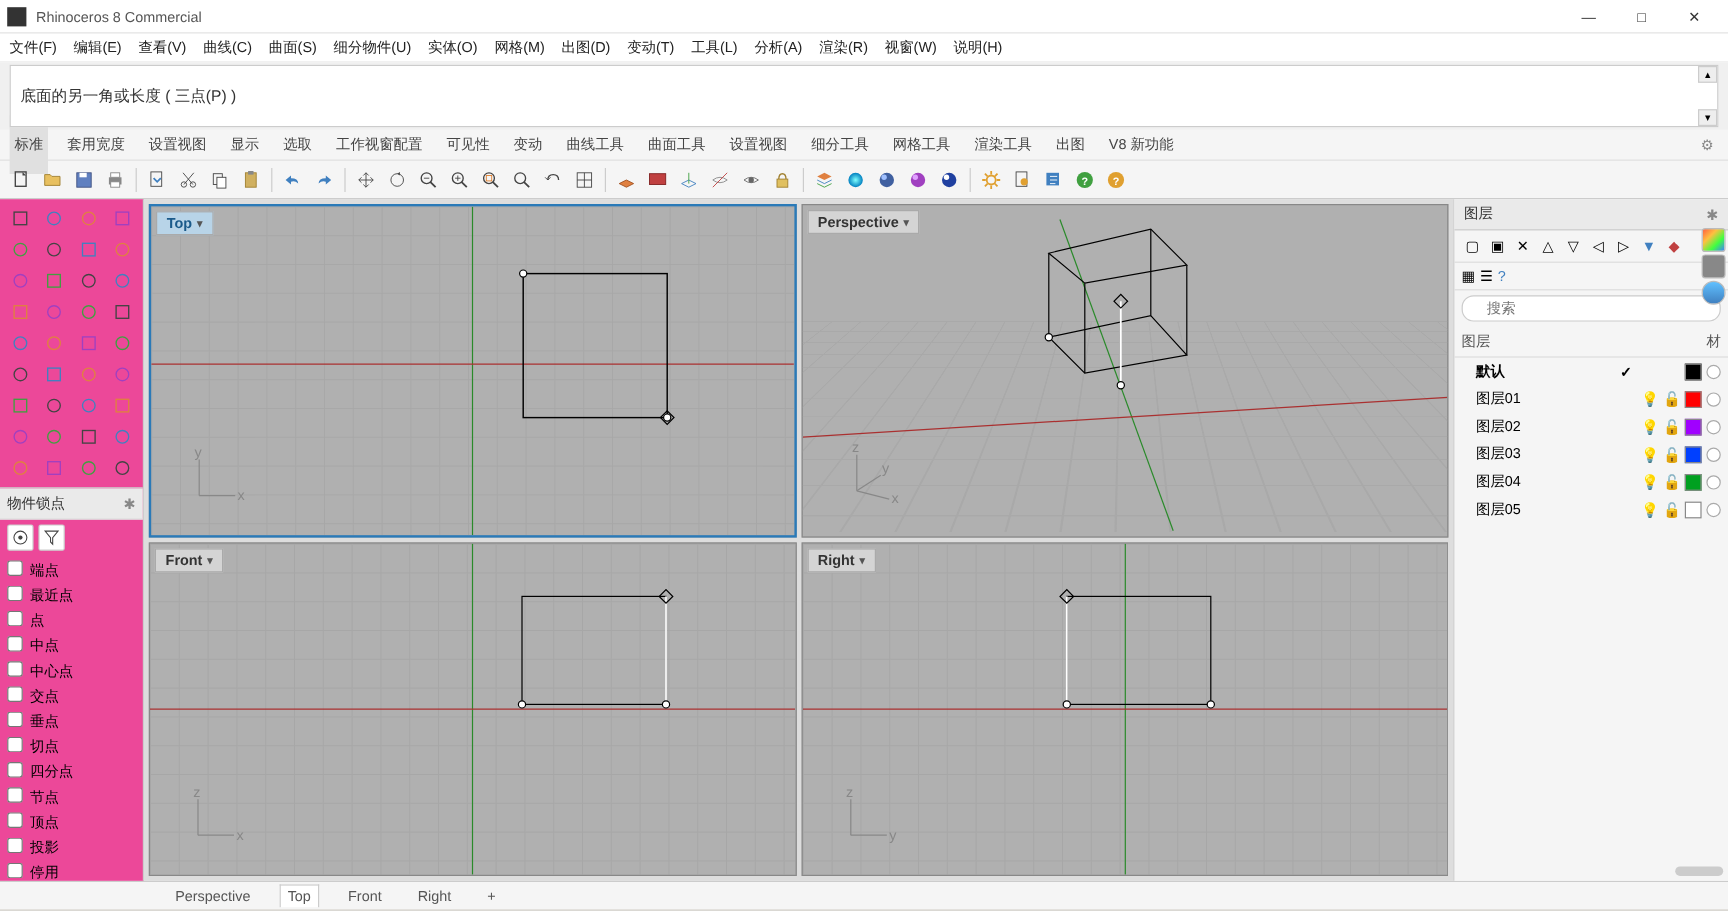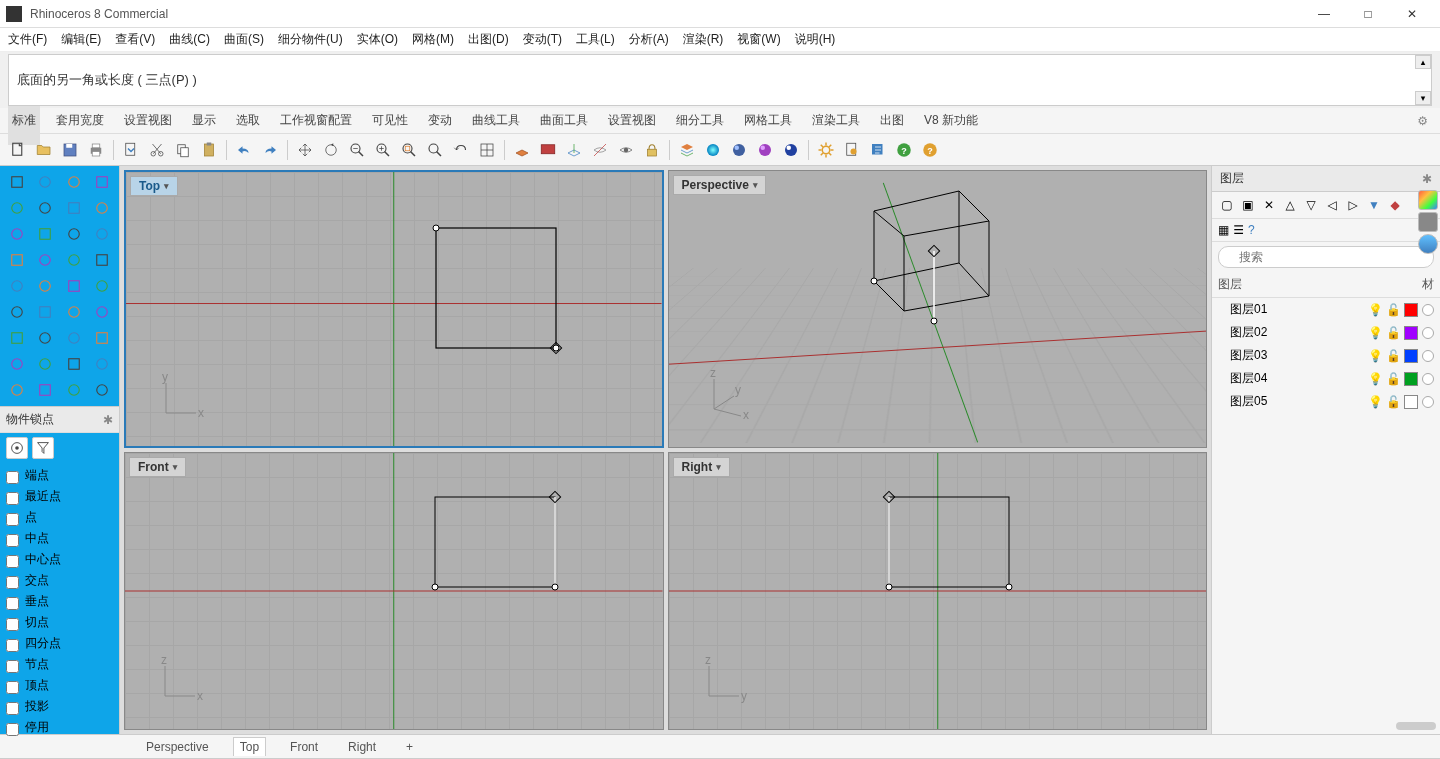--- a/index.html
+++ b/index.html
@@ -24,32 +24,32 @@
 .tabbar span { color: #444; cursor: pointer; padding: 16px 4px; }
 .tabbar span.active { background: #e0e0e0; }
 .tabbar .gear { margin-left: auto; color: #888; }
 
 .toolbar { height: 32px; background: #f5f5f5; display: flex; align-items: center; padding: 0 6px; gap: 2px; border-bottom: 1px solid #ccc; }
 .tbtn { width: 24px; height: 24px; display: flex; align-items: center; justify-content: center; cursor: pointer; border-radius: 2px; }
 .tbtn svg { width: 18px; height: 18px; }
 .tsep { width: 1px; height: 20px; background: #ccc; margin: 0 3px; }
 
 .main { display: flex; height: 568px; }
-.left-tools { width: 120px; background: #0ea5e9; border-right: 1px solid #ccc; display: flex; flex-direction: column; }
+.left-tools { width: 120px; background: #ec4899; border-right: 1px solid #ccc; display: flex; flex-direction: column; }
 .tool-grid { display: grid; grid-template-columns: repeat(4, 1fr); gap: 2px; padding: 4px; }
 .tool-grid .tbtn { width: 26px; height: 24px; }
 
 .osnap-panel { border-top: 1px solid #ccc; flex: 1; display: flex; flex-direction: column; }
 .osnap-header { display: flex; align-items: center; justify-content: space-between; padding: 4px 6px; background: #eaeaea; border-bottom: 1px solid #ddd; }
 .osnap-header span { font-weight: normal; color: #333; }
 .osnap-header .gear-icon { color: #888; cursor: pointer; }
 .osnap-icons { display: flex; gap: 4px; padding: 4px 6px; }
 .osnap-icons .tbtn { width: 22px; height: 22px; border: 1px solid #ccc; background: #fff; }
 .osnap-list { padding: 2px 6px; overflow-y: auto; flex: 1; }
-.osnap-item { display: flex; align-items: flex-end; gap: 6px; padding: 2px 0; }
+.osnap-item { display: flex; align-items: flex-start; gap: 6px; padding: 2px 0; }
 .osnap-item input { width: 13px; height: 13px; }
 
 .viewports { flex: 1; display: grid; grid-template-columns: 1fr 1fr; grid-template-rows: 1fr 1fr; gap: 4px; padding: 4px; background: #ddd; }
 .viewport { background: #b0b0b0; position: relative; overflow: hidden; border: 1px solid #888; }
 .viewport.active { border: 2px solid #2a7ab8; }
 .vp-label { position: absolute; top: 4px; left: 4px; background: #d4d4d4; padding: 2px 8px; font-weight: bold; color: #333; display: flex; align-items: center; gap: 4px; cursor: pointer; border: 1px solid #aaa; }
 .vp-label .arrow { font-size: 9px; color: #555; }
 .vp-label.blue { background: #b8d4e8; color: #1a5a8a; }
 .grid-bg { position: absolute; inset: 0; background-image: linear-gradient(#999 1px, transparent 1px), linear-gradient(90deg, #999 1px, transparent 1px); background-size: 24px 24px; opacity: 0.35; }
 .axis-indicator { position: absolute; bottom: 20px; left: 30px; }
@@ -758,20 +758,28 @@
     </div>
     <div class="search-box">
       <input type="text" placeholder="搜索" style="">
     </div>
     <div class="layer-header">
       <span class="lh-name">图层</span>
       <span style="width:60px"></span>
       <span>材</span>
     </div>
     <div class="layer-list" id="layerlist">
+        <div class="layer-row active">
+    <span class="layer-name">默认</span>
+    <span class="layer-check">✓</span>
+    <span class="layer-bulb"></span>
+    <span class="layer-lock"></span>
+    <span class="layer-color" style="background:#000000"></span>
+    <span class="layer-mat"></span>
+        </div>
         <div class="layer-row">
     <span class="layer-name">图层01</span>
     <span class="layer-check"></span>
     <span class="layer-bulb">💡</span>
     <span class="layer-lock">🔓</span>
     <span class="layer-color" style="background:#ff0000"></span>
     <span class="layer-mat"></span>
         </div>
         <div class="layer-row">
     <span class="layer-name">图层02</span>

